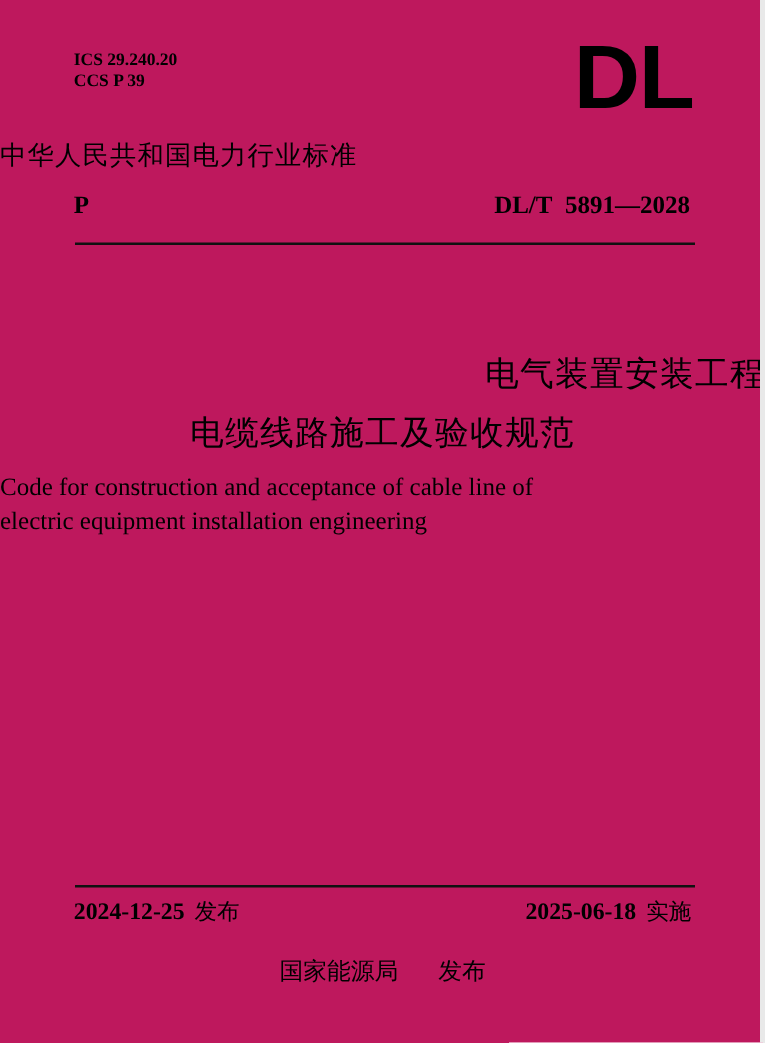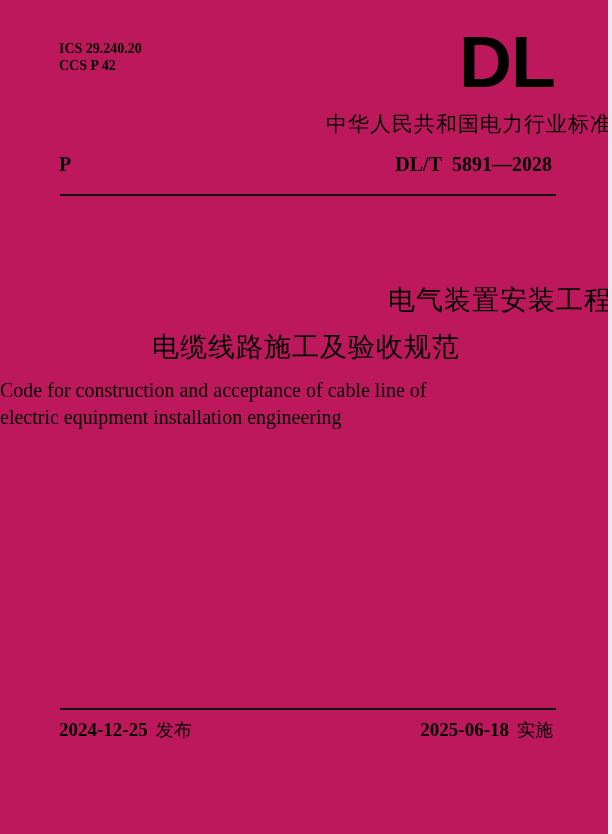--- a/index.html
+++ b/index.html
@@ -46,21 +46,21 @@
       font-size: 72px;
       line-height: 72px;
       letter-spacing: -1px;
       transform: scaleX(1.02);
       transform-origin: left top;
     }
 
     .std-name {
       left: 0; top: 111px;
       width: 612px;
-      text-align: right;
+      text-align: left;
       font-family: "DejaVu Sans", sans-serif;
       font-size: 21px;
       line-height: 26px;
       letter-spacing: 1px;
     }
 
     .class-code {
       left: 59px; top: 152px;
       font-weight: bold;
       font-size: 20px;
@@ -131,21 +131,21 @@
     }
     .publisher .gap { display: inline-block; width: 32px; }
   </style>
 </head>
 <body>
 
 <div class="page">
 
   <div class="abs ics-block">
     <div>ICS 29.240.20</div>
-    <div>CCS P 42</div>
+    <div>CCS P 39</div>
   </div>
 
   <div class="abs dl-logo">DL</div>
 
   <div class="abs std-name">中华人民共和国电力行业标准</div>
 
   <div class="abs class-code">P</div>
 
   <div class="abs std-number">
     <span>DL/T</span><span class="gap"></span><span>5891—2028</span>
@@ -162,16 +162,19 @@
   <div class="abs date-row date-left">
     <span>2024-12-25</span><span class="cn">发布</span>
   </div>
 
   <div class="abs date-row date-right">
     <span>2025-06-18</span><span class="cn">实施</span>
   </div>
 
   <div class="rule rule-bottom"></div>
 
+  <div class="abs publisher">
+    <span>国家能源局</span><span class="gap"></span><span>发布</span>
+  </div>
 
 </div>
 
 <div class="edge-strip"></div>
 
 </body></html>

